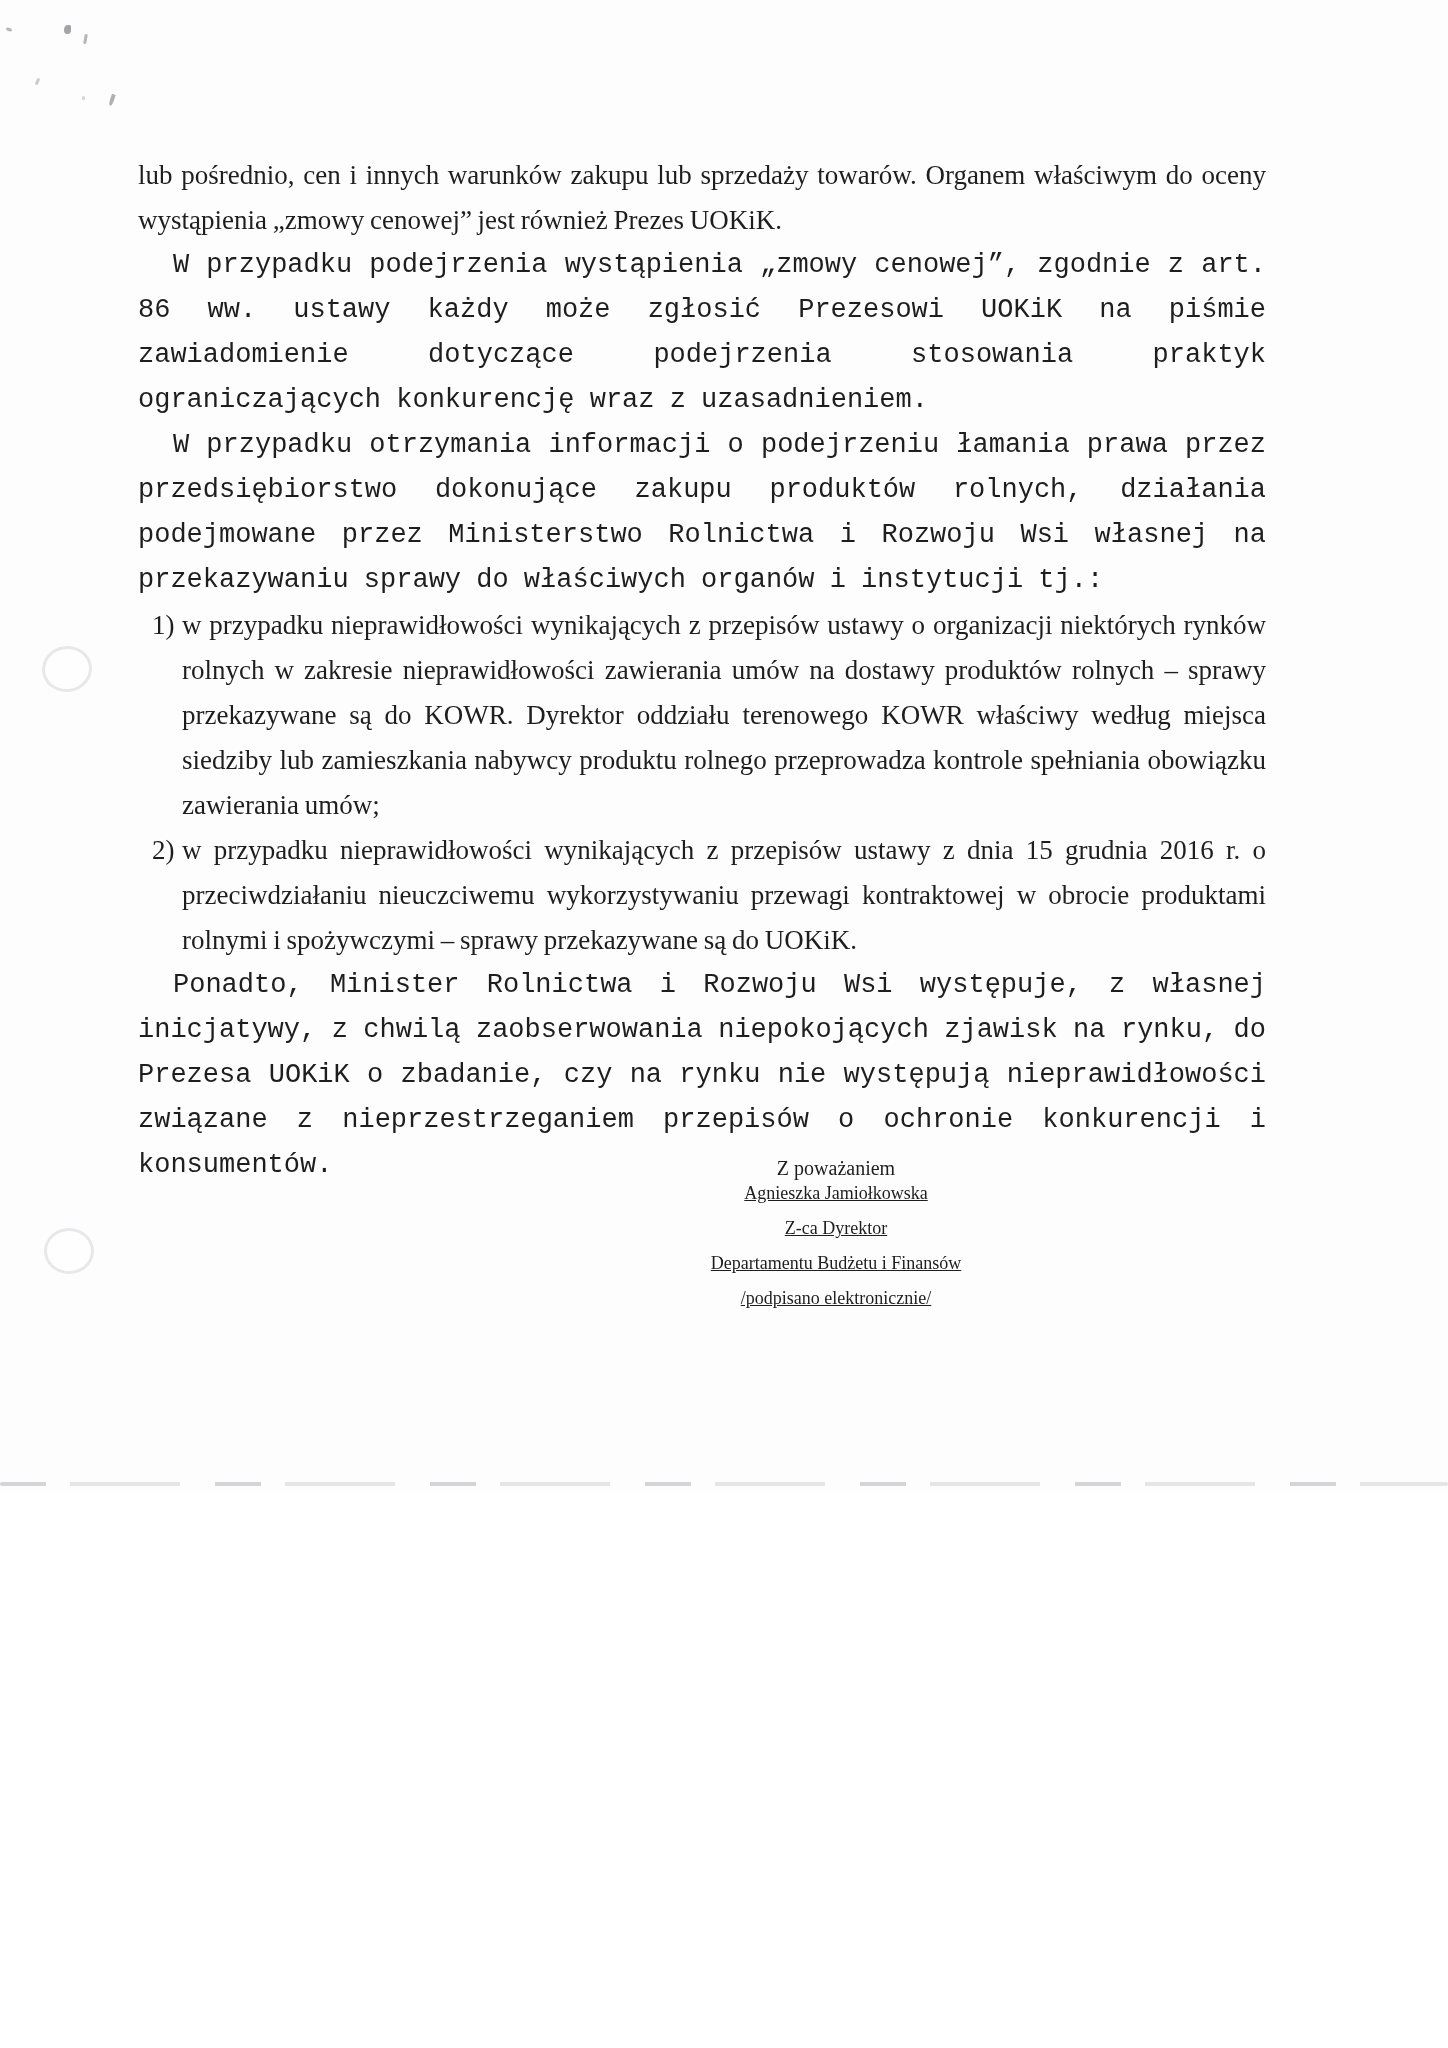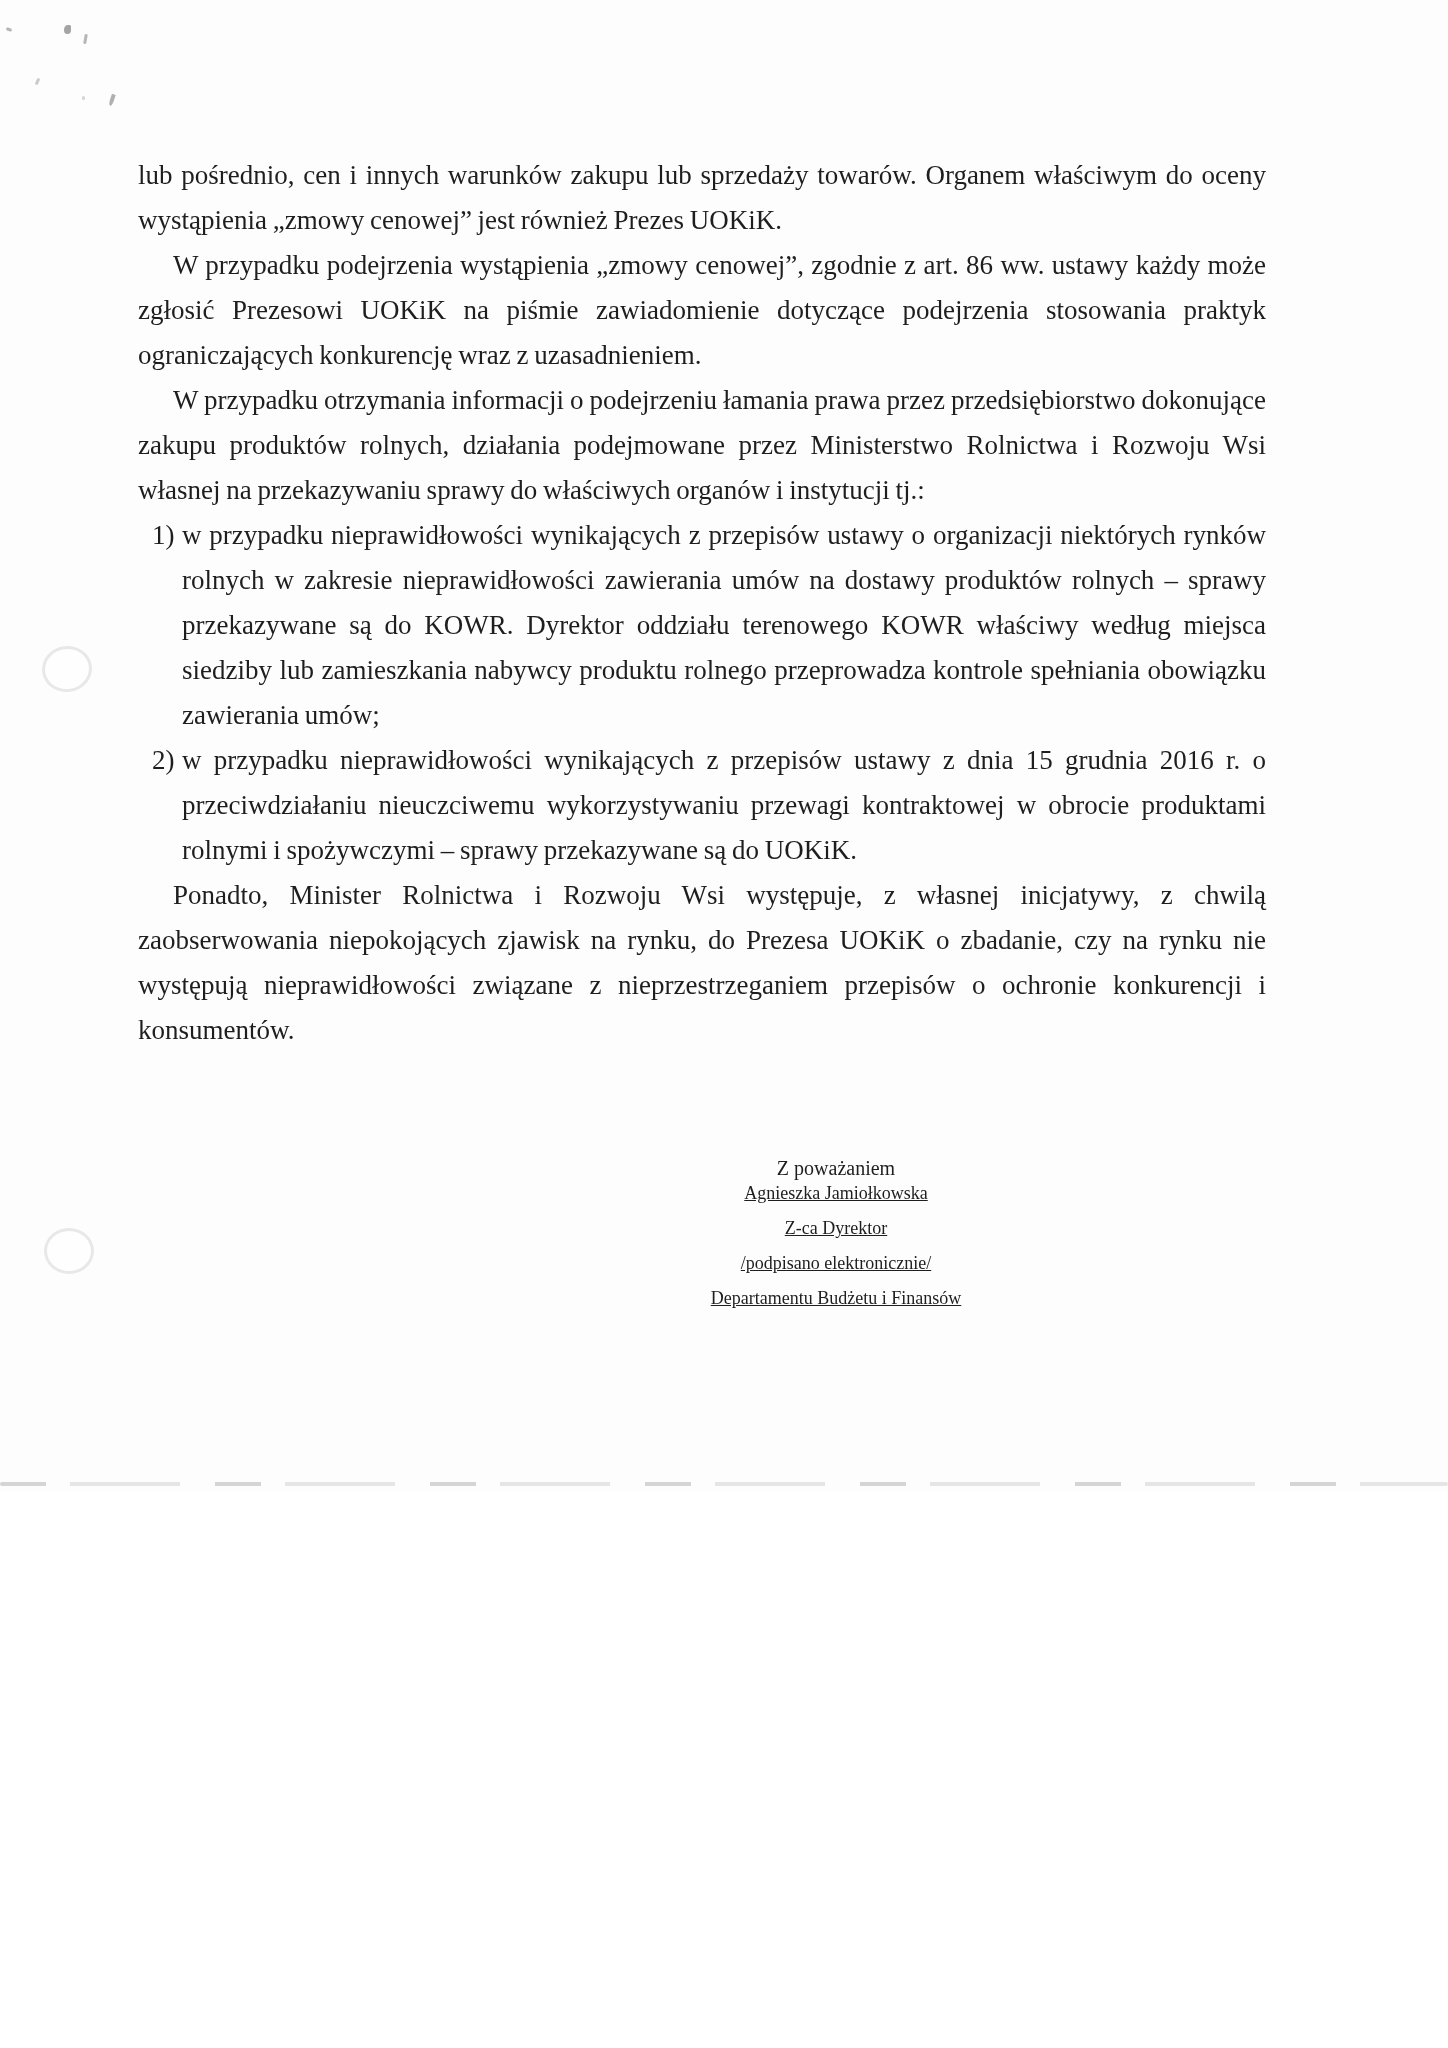--- a/index.html
+++ b/index.html
@@ -19,21 +19,21 @@
     position: absolute;
     left: 138px;
     top: 153px;
     width: 1128px;
     font-size: 27px;
     line-height: 45px;
     text-align: justify;
     word-spacing: -1px;
   }
   .letter-body p { margin: 0; }
-  .letter-body p.indented { text-indent: 35px; }
+  .letter-body p.indented { text-indent: 35px; font-family: Liberation Mono, monospace; }
 
   ol.num-list { list-style: none; margin: 0; padding: 0; }
   ol.num-list li { position: relative; padding-left: 44px; }
   ol.num-list .marker { position: absolute; left: 14px; top: 0; }
 
   
   .closing {
     position: absolute;
     left: 520px;
     top: 1148px;
@@ -127,17 +127,17 @@
     </ol>
 
     <p class="indented">Ponadto, Minister Rolnictwa i Rozwoju Wsi występuje, z własnej inicjatywy, z chwilą zaobserwowania niepokojących zjawisk na rynku, do Prezesa UOKiK o zbadanie, czy na rynku nie występują nieprawidłowości związane z nieprzestrzeganiem przepisów o ochronie konkurencji i konsumentów.</p>
   </div>
 
   <div class="closing">Z poważaniem</div>
 
   <div class="signature-block">
     <div>Agnieszka Jamiołkowska</div>
     <div>Z-ca Dyrektor</div>
+    <div>Departamentu Budżetu i Finansów</div>
     <div>/podpisano elektronicznie/</div>
-    <div>Departamentu Budżetu i Finansów</div>
   </div>
 
 </div>
 
 </body></html>

